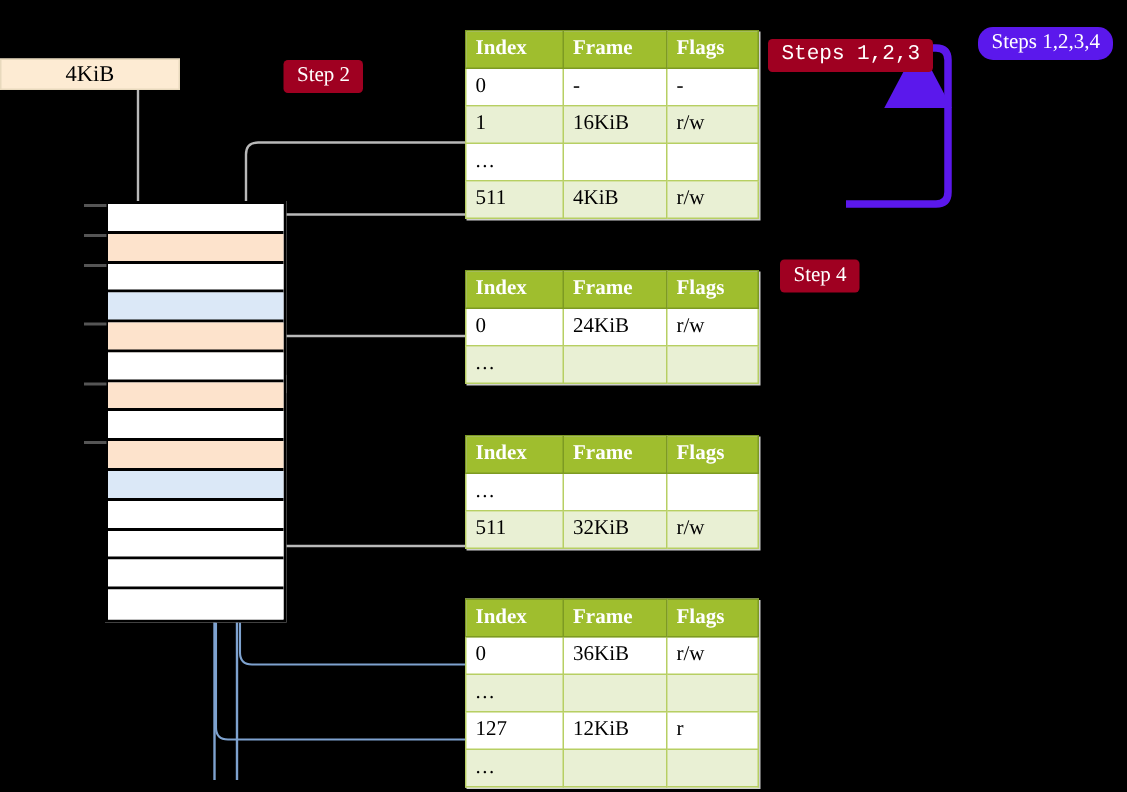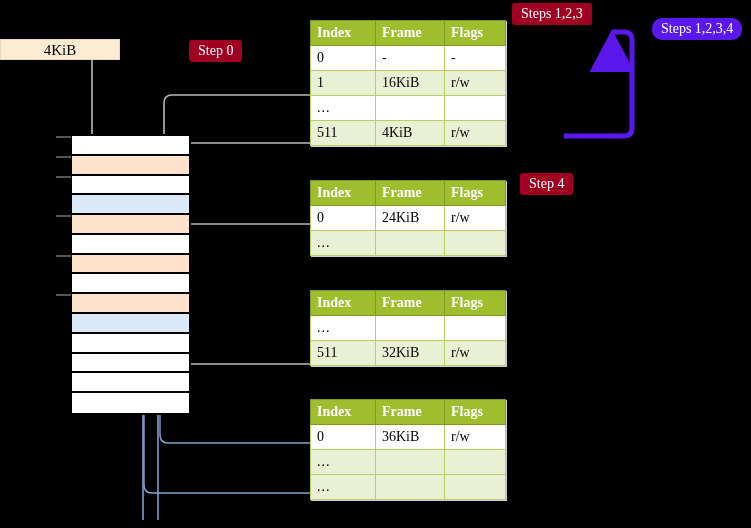--- a/index.html
+++ b/index.html
@@ -183,22 +183,22 @@
   <div id="ticks">
       <div class="tick" style="left: 56px; top: 136px; width: 15px;"></div>
       <div class="tick" style="left: 56px; top: 155.786px; width: 15px;"></div>
       <div class="tick" style="left: 56px; top: 175.571px; width: 15px;"></div>
       <div class="tick" style="left: 56px; top: 215.143px; width: 15px;"></div>
       <div class="tick" style="left: 56px; top: 254.714px; width: 15px;"></div>
       <div class="tick" style="left: 56px; top: 294.286px; width: 15px;"></div>
     </div>
 
   <div id="badges">
-      <div class="badge badge-red" style="left: 189px; top: 40px;">Step 0</div>
-      <div class="badge badge-red" style="left: 512px; top: 3px;">Steps 1,2,3</div>
+      <div class="badge badge-red" style="left: 189px; top: 40px;">Step 2</div>
+      <div class="badge badge-red" style="left: 512px; top: 26px; font-family: Liberation Mono, monospace;">Steps 1,2,3</div>
       <div class="badge badge-blue" style="left: 652px; top: 18px; border-radius: 10px;">Steps 1,2,3,4</div>
       <div class="badge badge-red" style="left: 520px; top: 173px;">Step 4</div>
     </div>
 
   <div id="tables">
       <table class="ptable" style="left: 310px; top: 20px;">
         <thead>
           <tr>
             <th class="cw-index">Index</th>
             <th class="cw-frame">Frame</th>
@@ -282,20 +282,25 @@
           <tr>
             <td class="cw-index">0</td>
             <td class="cw-frame">36KiB</td>
             <td class="cw-flags">r/w</td>
           </tr>
           <tr class="alt">
             <td class="cw-index"><span class="ellipsis">...</span></td>
             <td class="cw-frame"></td>
             <td class="cw-flags"></td>
           </tr>
+          <tr>
+            <td class="cw-index">127</td>
+            <td class="cw-frame">12KiB</td>
+            <td class="cw-flags">r</td>
+          </tr>
           <tr class="alt">
             <td class="cw-index"><span class="ellipsis">...</span></td>
             <td class="cw-frame"></td>
             <td class="cw-flags"></td>
           </tr>
         </tbody>
       </table>
     </div>
 
 </div>

